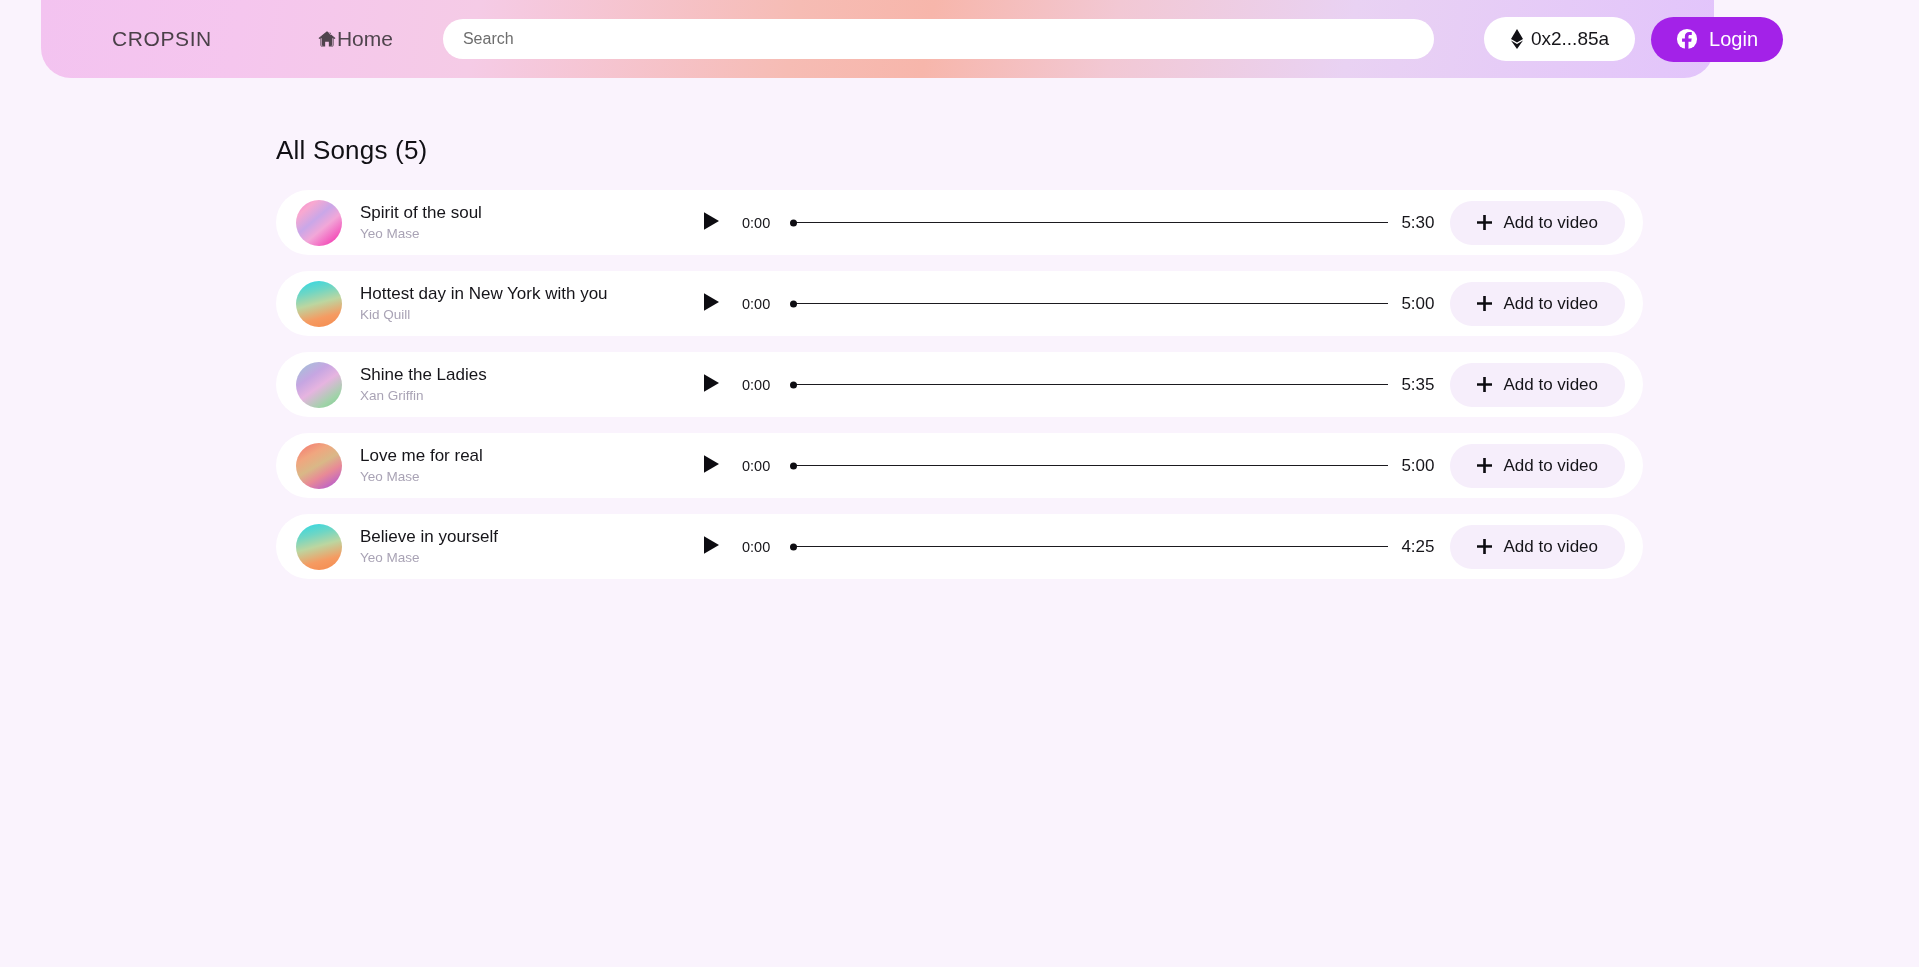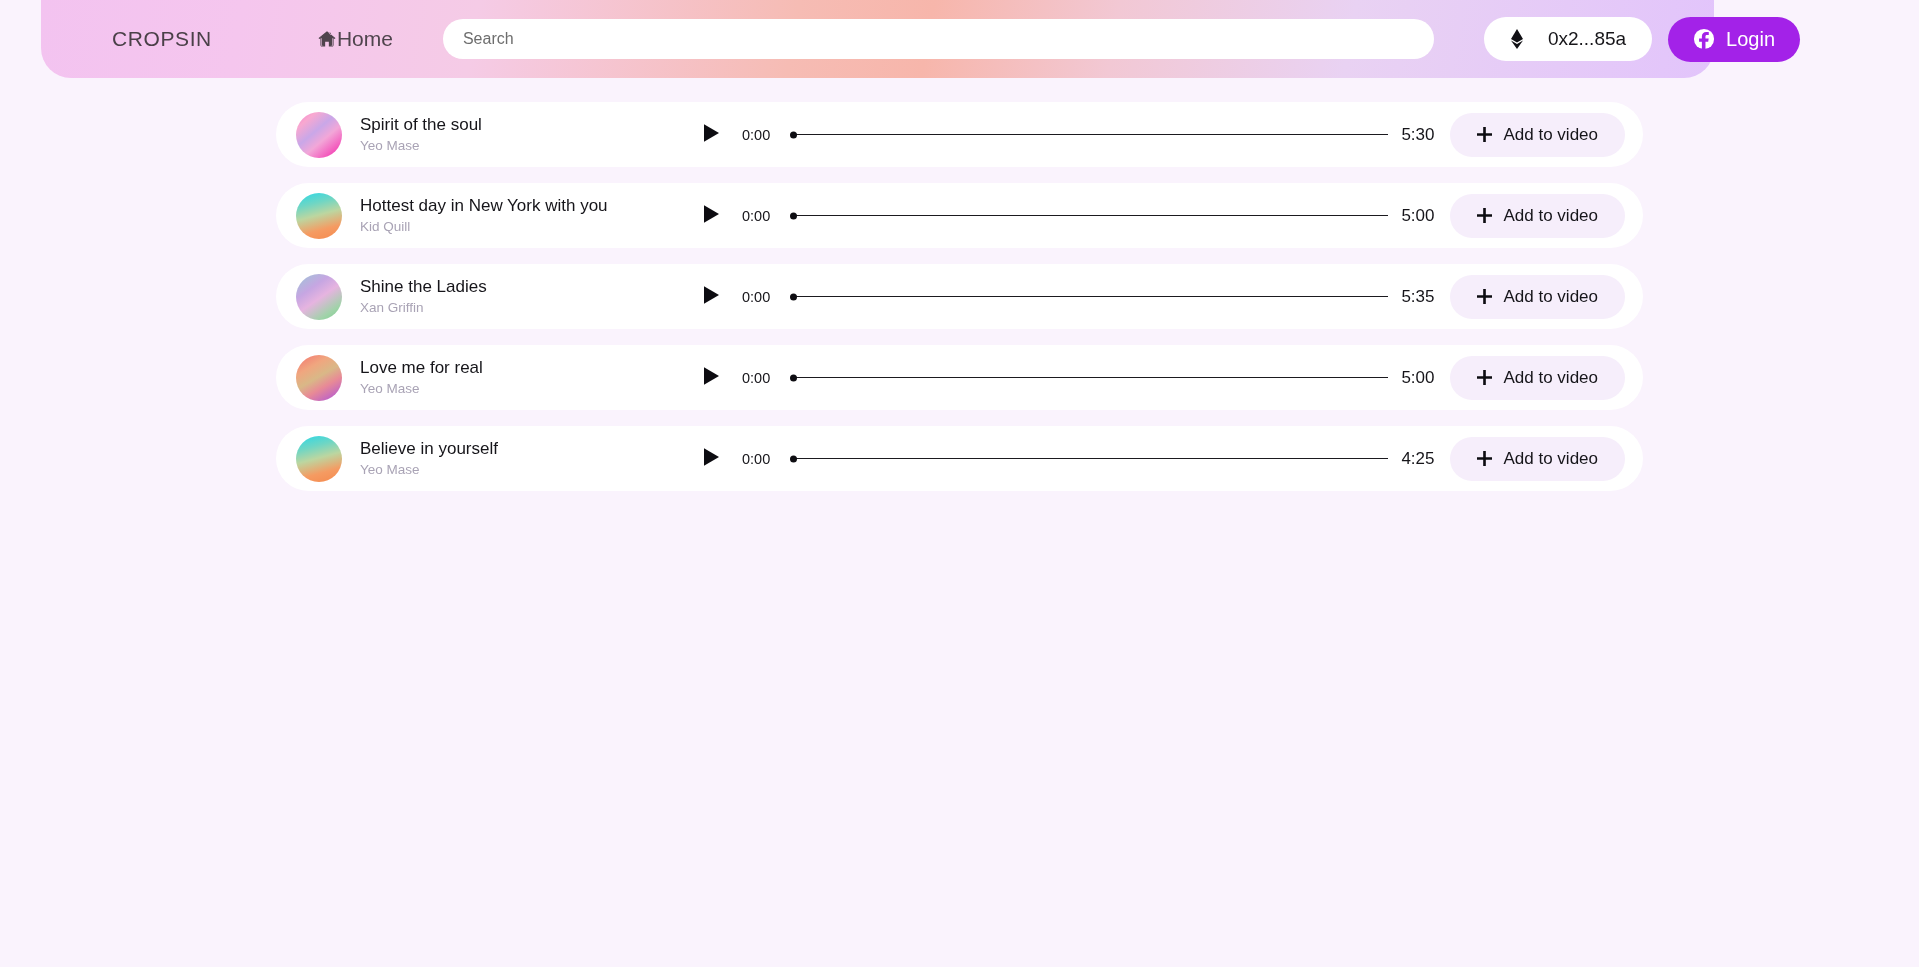--- a/index.html
+++ b/index.html
@@ -52,21 +52,21 @@
     border-radius: 22px;
     background: #ffffff;
     padding: 0 20px;
     font-size: 16px;
     color: #5a5a5a;
     font-family: "Liberation Sans", sans-serif;
   }
   .search-input::placeholder { color: #6d6d6d; }
 
   .wallet {
-    display: flex; align-items: center; gap: 24px;
+    display: flex; align-items: center; gap: 7px;
     height: 44px;
     background: #ffffff;
     border-radius: 24px;
     padding: 18px 26px;
     font-size: 19px;
     color: #17161a;
     white-space: nowrap;
     margin-right: 16px;
   }
   .eth-icon { display: flex; width: 14px; height: 20px; }
@@ -223,20 +223,21 @@
         <circle cx="12" cy="12" r="11" fill="#ffffff"></circle>
         <path d="M13.6 23.9V14.9h3l.5-3.5h-3.5V9.2c0-1 .3-1.7 1.7-1.7h1.9V4.4c-.3 0-1.5-.1-2.8-.1-2.8 0-4.7 1.7-4.7 4.8v2.3H6.6v3.5h3.1v8.9c.8.1 1.5.2 2.3.2.5 0 1.1 0 1.6-.1z" fill="#a322e8"></path>
       </svg>
     </span>
     <span>Login</span>
   </button>
 </div>
 
 <div class="main">
 
+  <div class="page-title">All Songs (5)</div>
 
   <div class="song-list">
 
     <div class="song-row">
       <div class="art" style="background: linear-gradient(140deg, rgb(240, 127, 208) 0%, rgb(249, 168, 208) 20%, rgb(201, 167, 232) 42%, rgb(242, 167, 216) 60%, rgb(244, 31, 168) 100%);"></div>
       <div class="meta">
         <div class="song-title">Spirit of the soul</div>
         <div class="song-artist">Yeo Mase</div>
       </div>
       <button class="play-btn">

